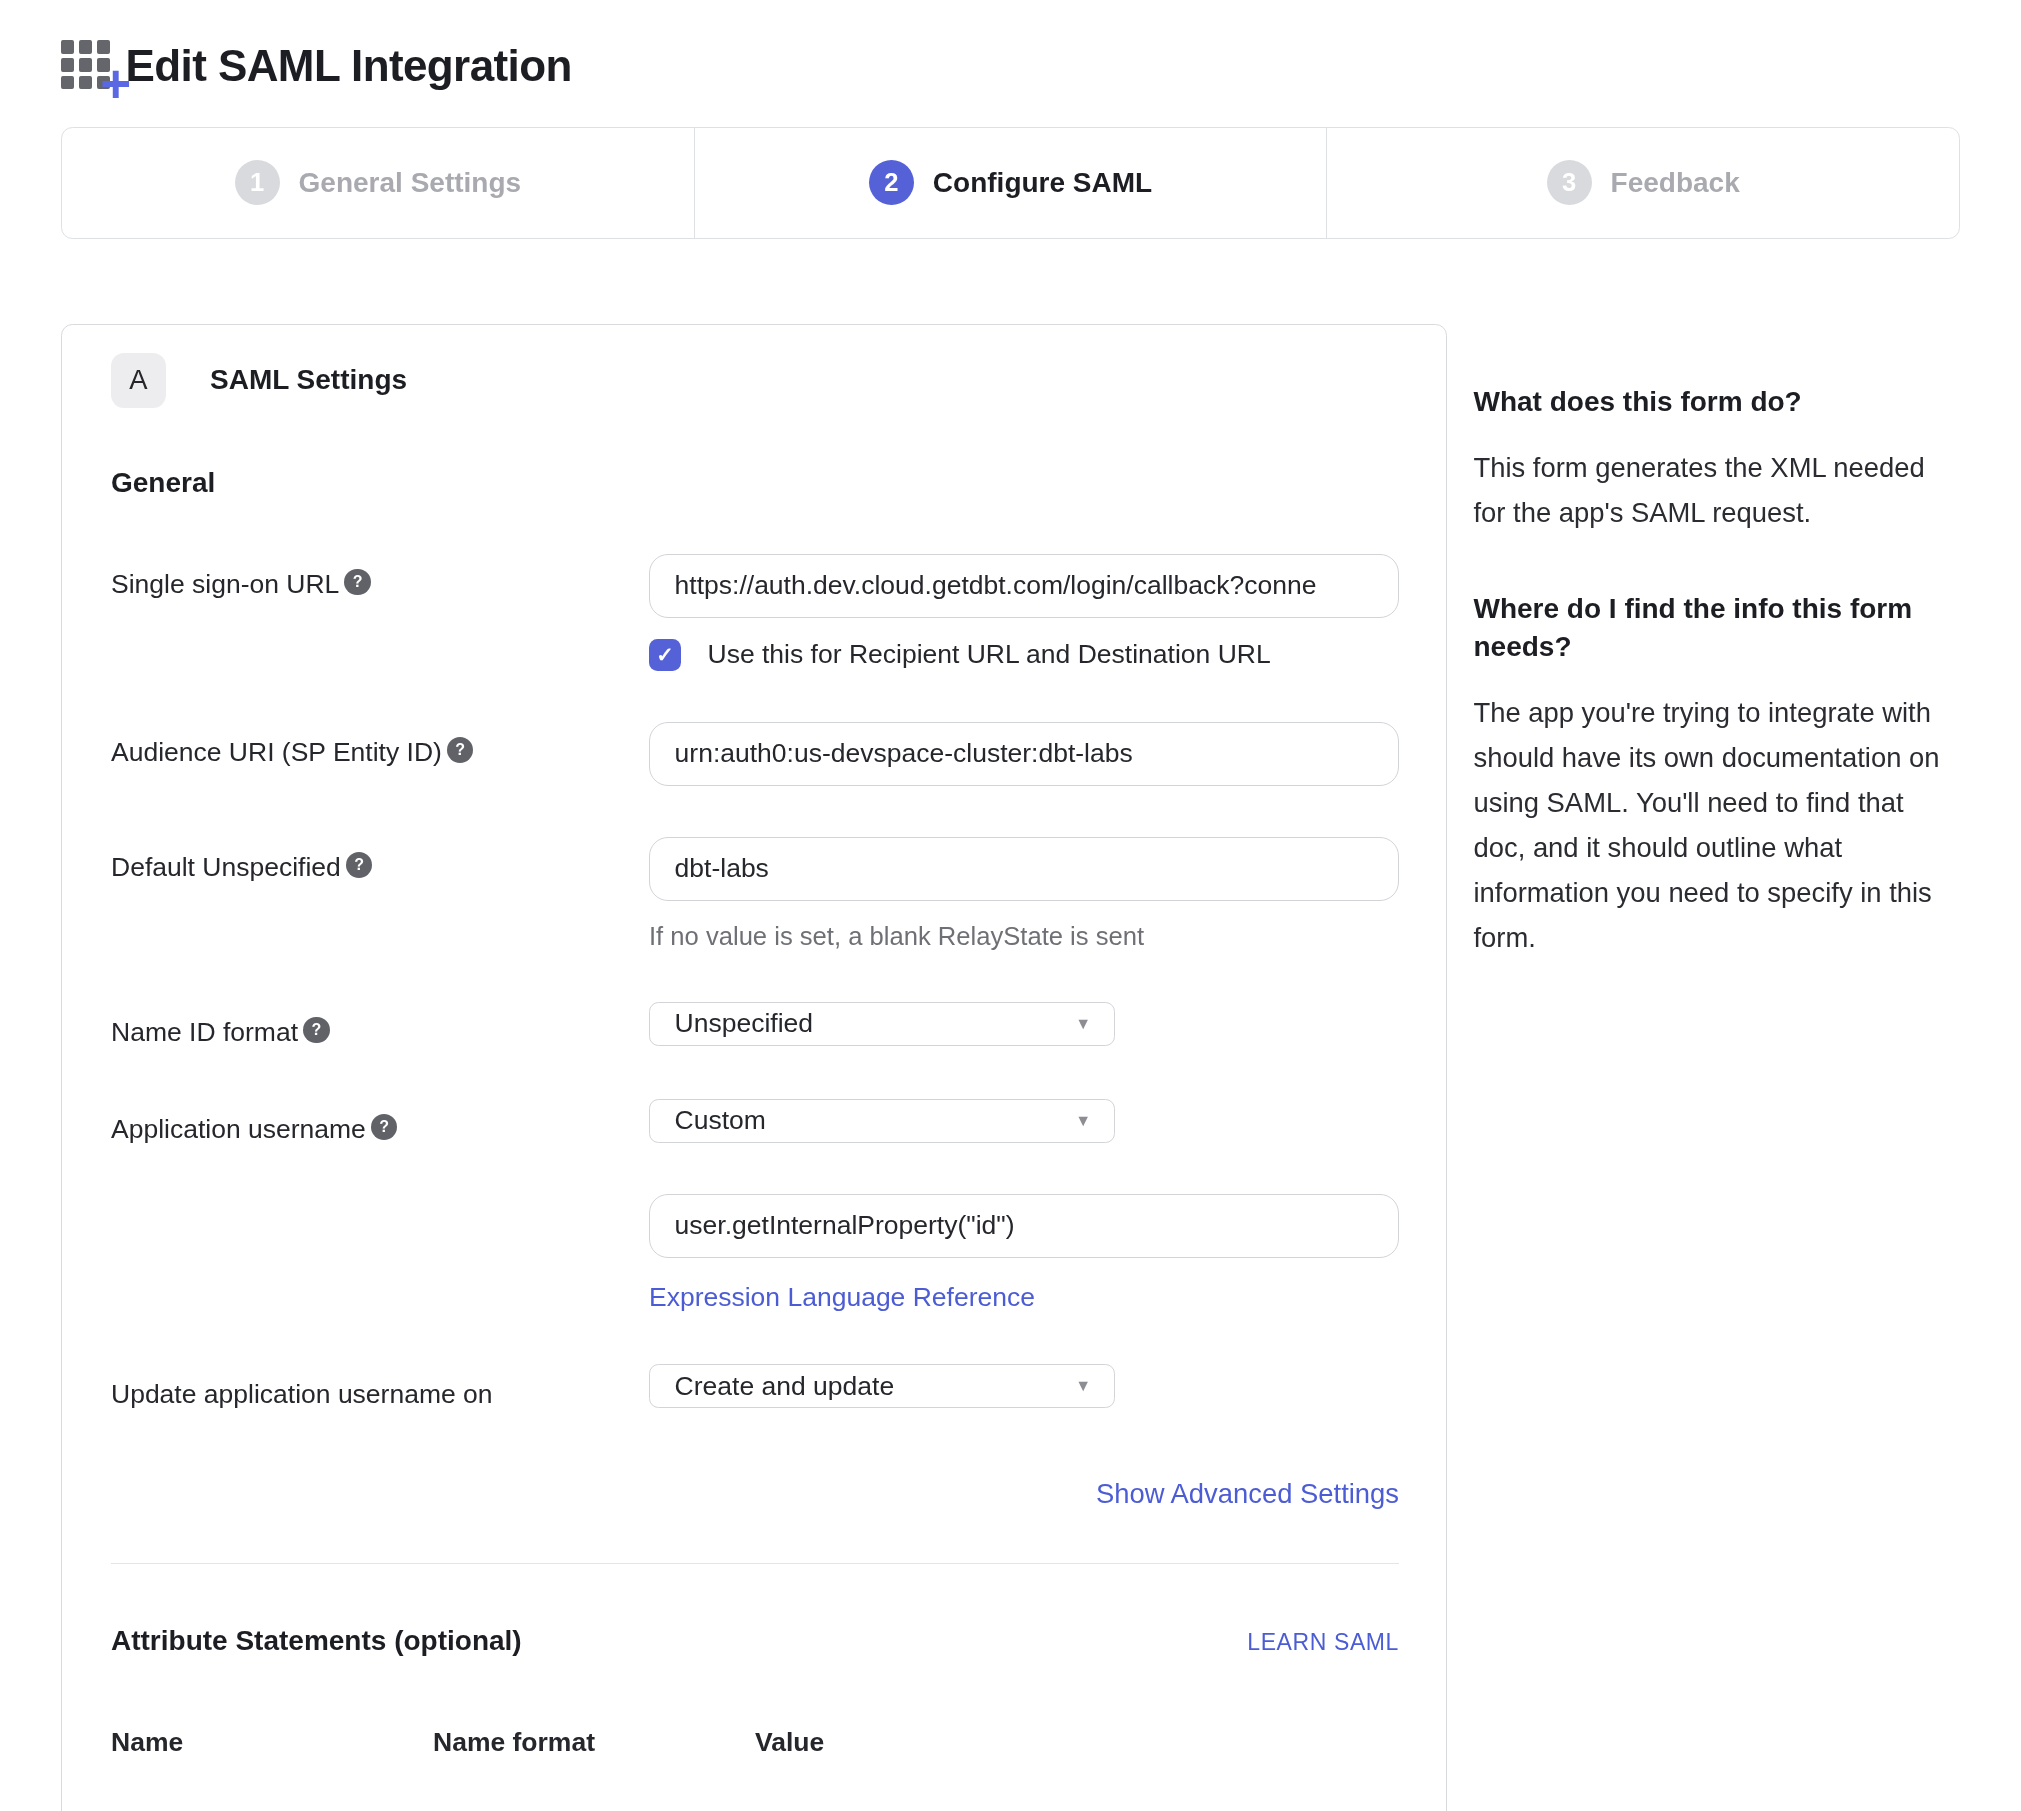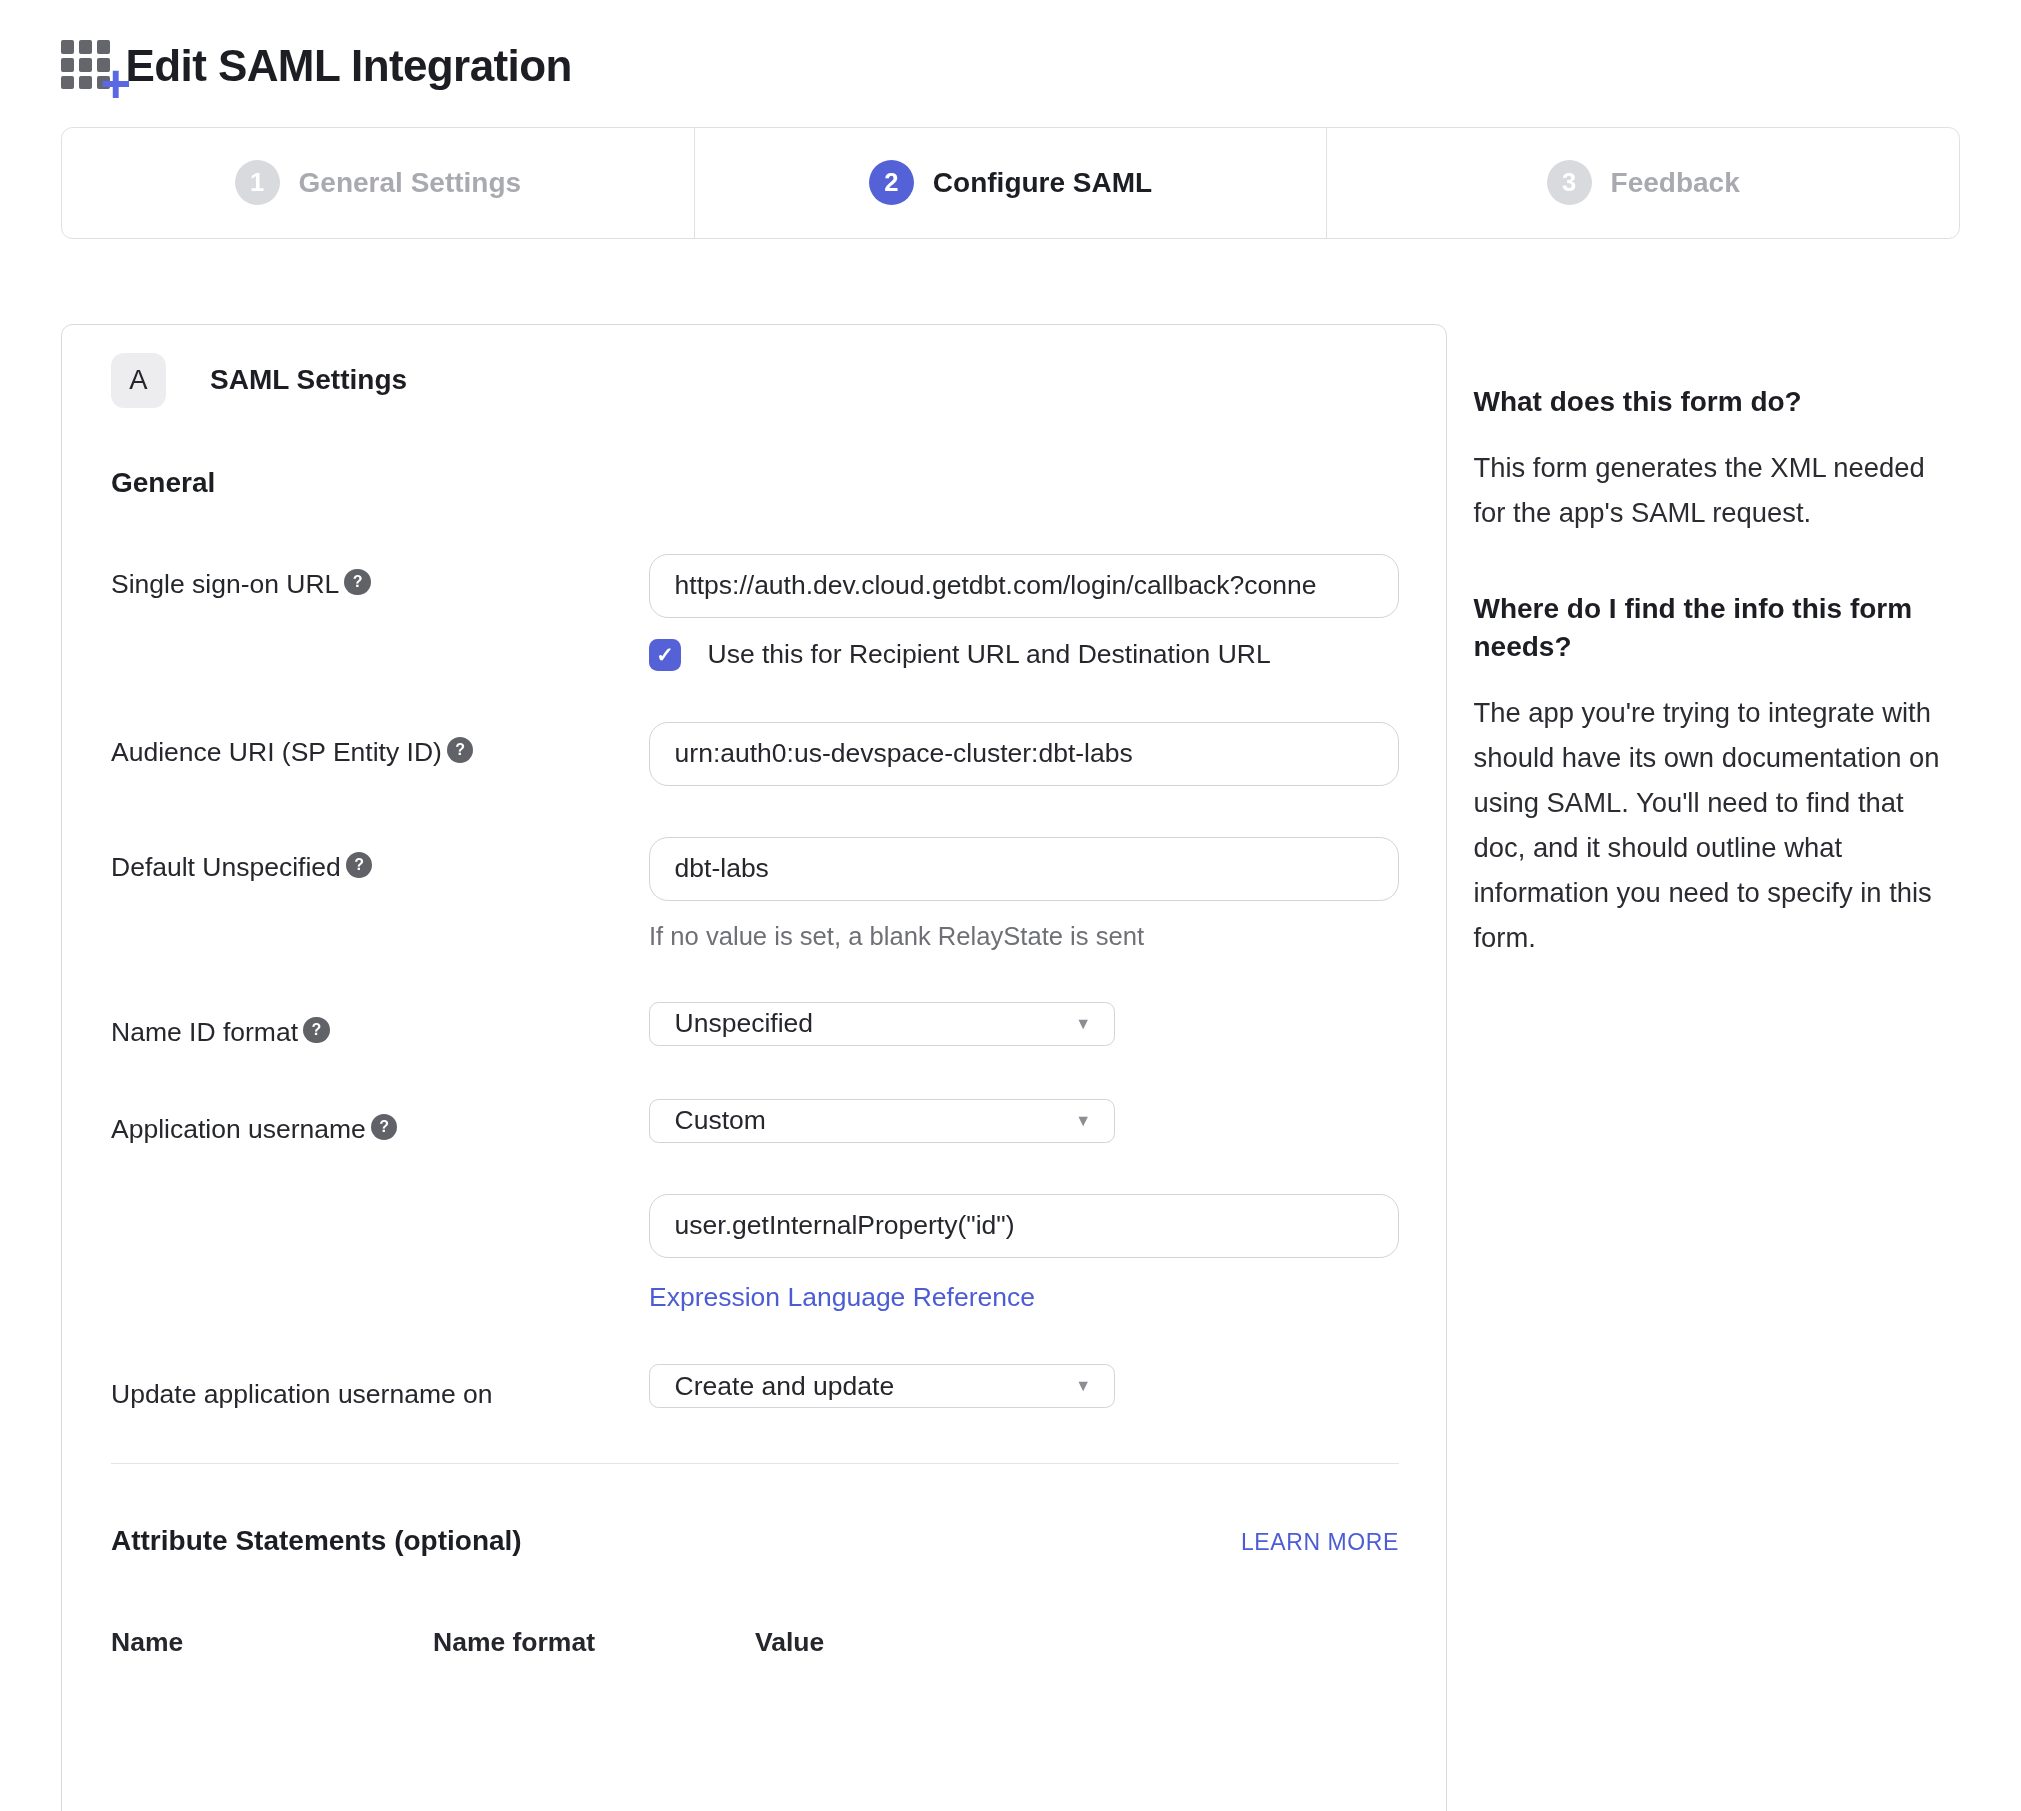--- a/index.html
+++ b/index.html
@@ -200,26 +200,29 @@
           </span>
         </div>
         <div class="control">
           <div class="select">
             <span>Create and update</span>
             <span class="caret">▼</span>
           </div>
         </div>
       </div>
 
+      <div class="advanced">
+        <a class="link" href="#">Show Advanced Settings</a>
+      </div>
 
       <hr class="divider">
 
       <div class="attr-head">
         <span class="attr-title">Attribute Statements (optional)</span>
-        <a class="link learn-more" href="#">LEARN MORE</a>
+        <a class="link learn-more" href="#">LEARN SAML</a>
       </div>
 
       <div class="attr-cols">
         <span class="c1">Name</span>
         <span class="c2">Name format</span>
         <span class="c3">Value</span>
       </div>
 
     </div>
 

